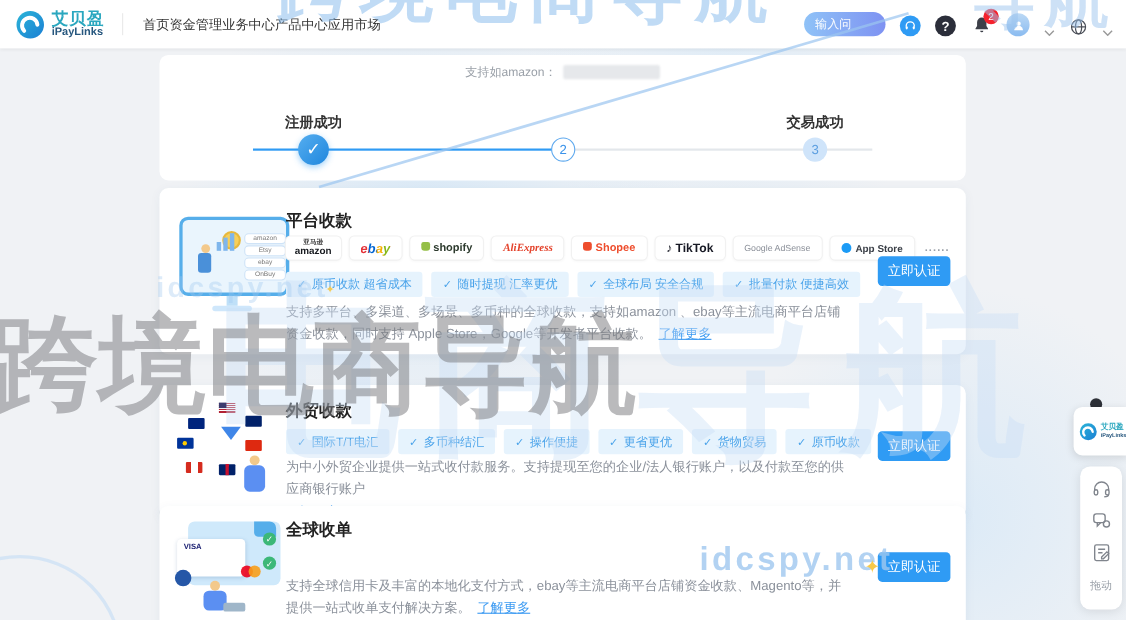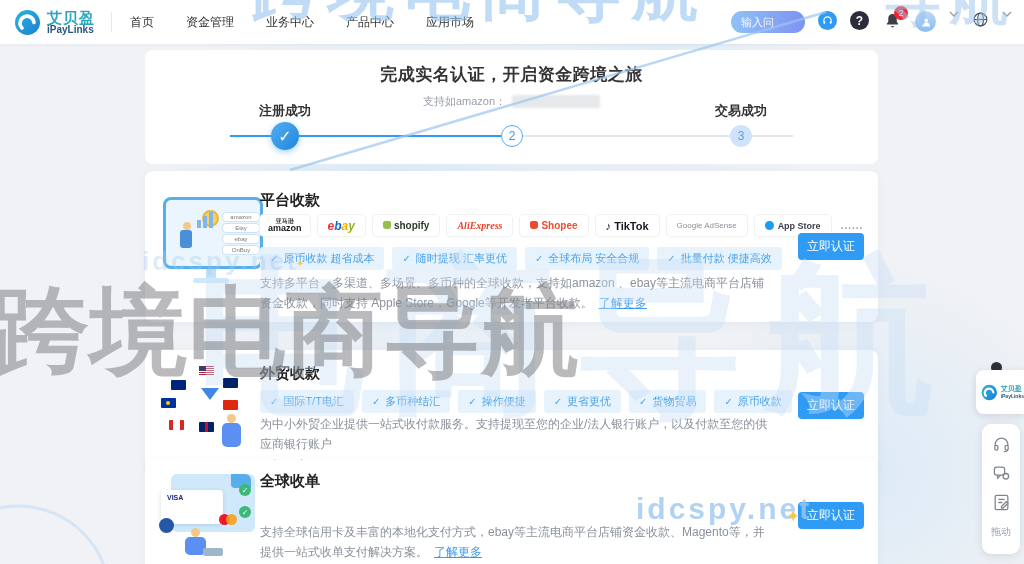--- a/index.html
+++ b/index.html
@@ -13,23 +13,23 @@
         radial-gradient(circle 260px at 660px 60px, rgba(208,230,248,.5), rgba(208,230,248,0) 70%),
         #f0f2f5;}
   
   .topbar{position:absolute;left:0;top:0;width:1024px;height:44px;background:#fff;
           box-shadow:0 1px 3px rgba(0,0,0,.05);z-index:2;display:flex;align-items:center;padding:0 12px 0 14px;box-sizing:border-box;}
   .logo{display:flex;align-items:center;gap:6px;}
   .logo-txt{display:flex;flex-direction:column;line-height:1;}
   .logo-cn{font-size:15px;font-weight:bold;color:#2aa7bf;letter-spacing:1px;}
   .logo-en{font-size:10px;font-weight:bold;color:#27577e;}
   .vdiv{width:1px;height:20px;background:#e8e8e8;margin:0 18px 0 16px;}
-  .nav{display:flex;align-items:center;gap:32px;}
+  .nav{display:flex;align-items:center;}
   .nav-item{font-size:12px;color:#333;cursor:pointer;white-space:nowrap;}
-  .tb-right{margin-left:auto;display:flex;align-items:flex-start;gap:13px;}
+  .tb-right{margin-left:auto;display:flex;align-items:flex-end;gap:13px;}
   .search{width:74px;height:22px;border:none;border-radius:11px;outline:none;
           background:linear-gradient(90deg,#8fc2f7,#7e92f2);color:#fff;font-size:11px;padding:0 10px;box-sizing:border-box;}
   .search::placeholder{color:rgba(255,255,255,.95);}
   .ic-circle{width:19px;height:19px;border-radius:50%;display:flex;align-items:center;justify-content:center;flex:0 0 auto;}
   .ic-blue{background:#2f9bf4;}
   .ic-dark{background:#2b2e3a;position:relative;}
   .ic-dark::before{content:"?";color:#fff;font-size:12px;font-weight:bold;}
   .bell-wrap{position:relative;width:20px;height:20px;display:flex;align-items:center;justify-content:center;}
   .badge{position:absolute;top:-5px;right:-6px;min-width:14px;height:14px;border-radius:8px;background:#f5222d;color:#fff;
          font-size:9px;display:flex;align-items:center;justify-content:center;padding:0 2px;box-sizing:border-box;}
@@ -221,21 +221,20 @@
         <ellipse cx="12" cy="12" rx="4" ry="9"></ellipse>
         <path d="M3 12h18"></path>
     </svg>
     <svg width="10" height="6">
       <path d="M1 1l4 4 4-4" stroke="#999" fill="none" stroke-width="1.3"></path>
       </svg>
   </div>
 </header>
 
 <section class="hero">
-  <h1 class="hero-title">完成实名认证，开启资金跨境之旅</h1>
   <div class="hero-sub">
     <span>支持如amazon：</span>
     <span class="masked"></span>
   </div>
   <div class="stepper">
     <div class="track track-blue"></div>
     <div class="track track-gray"></div>
     <span class="step-label slabel1">注册成功</span>
     <span class="step-label slabel3">交易成功</span>
     <div class="step-c step1">✓</div>

